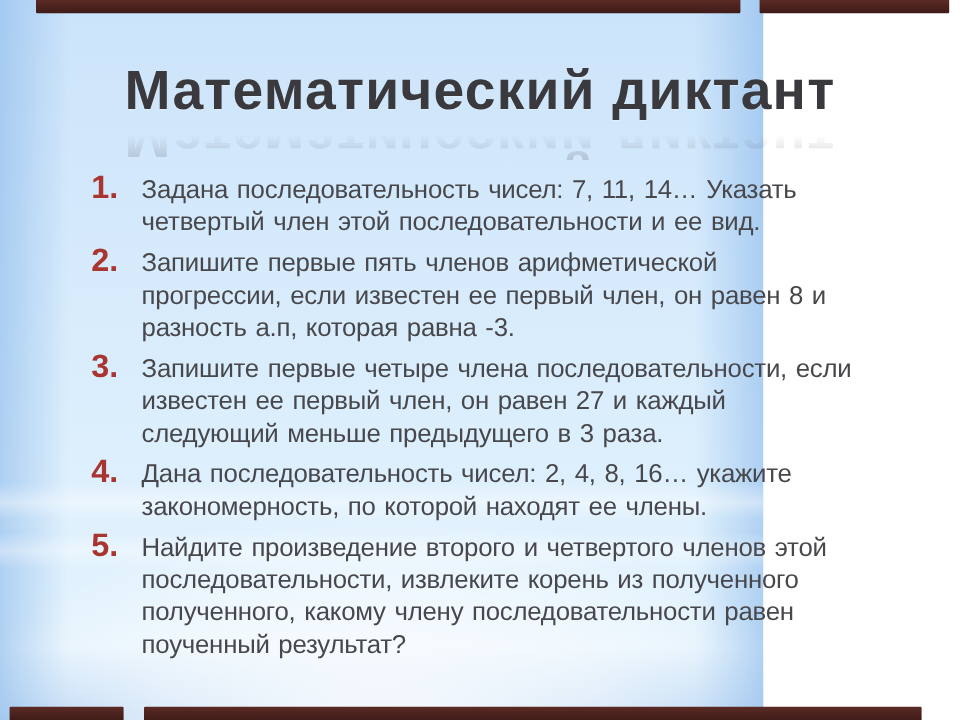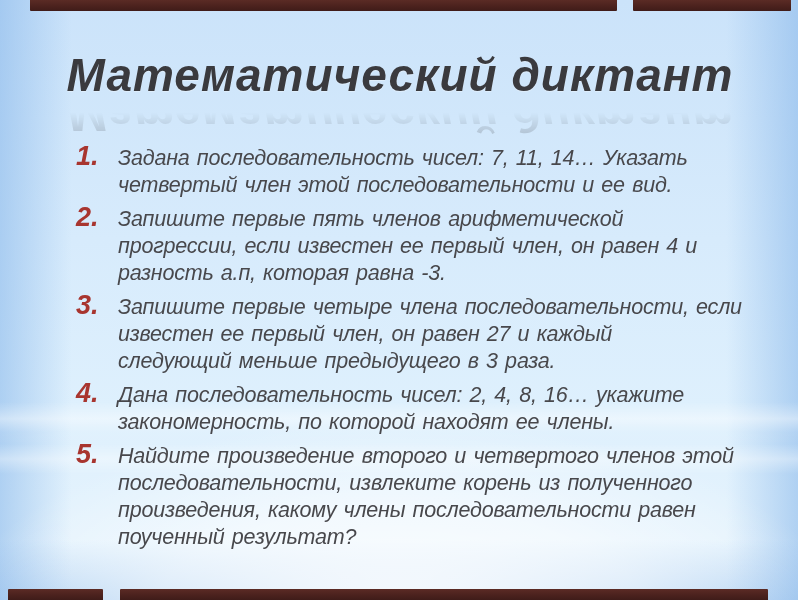--- a/index.html
+++ b/index.html
@@ -6,21 +6,21 @@
     margin: 0;
     padding: 0;
     width: 800px;
     height: 600px;
     overflow: hidden;
     font-family: "Liberation Sans", "DejaVu Sans", sans-serif;
   }
 
   .slide {
     position: relative;
-    width: 798px;
+    width: 636px;
     height: 600px;
     background:
       
       radial-gradient(90% 55% at 50% 104%, rgba(255,255,255,0.95) 0%, rgba(255,255,255,0.55) 35%, rgba(255,255,255,0) 62%),
       
       linear-gradient(to bottom,
         rgba(255,255,255,0) 67%,
         rgba(255,255,255,0.40) 69.8%,
         rgba(255,255,255,0.05) 72%,
         rgba(255,255,255,0) 74%,
@@ -31,21 +31,20 @@
         rgba(133,181,233,0.55) 0%,
         rgba(133,181,233,0) 9%,
         rgba(133,181,233,0) 91%,
         rgba(133,181,233,0.55) 100%),
       
       linear-gradient(to bottom,
         rgba(130,180,235,0) 90%,
         rgba(115,170,230,0.50) 100%),
       
       linear-gradient(to bottom, #cbe3fa 0%, #d7ebfc 40%, #def0fd 68%, #e7f4fd 100%);
-    font-style: italic;
   }
 
   
   .bar {
     position: absolute;
     height: 11px;
     border-radius: 1px;
     background: linear-gradient(to bottom, #5b2b25 0%, #4a211d 60%, #3f1c19 100%);
   }
   .bar.top-left     { top: 0;     left: 30px;  width: 587px; border-top-left-radius: 0; border-top-right-radius: 0; }
@@ -133,39 +132,39 @@
 
   <ul class="question-list">
     <li class="question-item">
       <span class="question-number">1.</span>
       <span class="question-text">Задана последовательность чисел: 7, 11, 14… Указать
 четвертый член этой последовательности и ее вид.</span>
     </li>
     <li class="question-item">
       <span class="question-number">2.</span>
       <span class="question-text">Запишите первые пять членов арифметической
-прогрессии, если известен ее первый член, он равен 4 и
+прогрессии, если известен ее первый член, он равен 8 и
 разность а.п, которая равна -3.</span>
     </li>
     <li class="question-item">
       <span class="question-number">3.</span>
       <span class="question-text">Запишите первые четыре члена последовательности, если
 известен ее первый член, он равен 27 и каждый
 следующий меньше предыдущего в 3 раза.</span>
     </li>
     <li class="question-item">
       <span class="question-number">4.</span>
       <span class="question-text">Дана последовательность чисел: 2, 4, 8, 16… укажите
 закономерность, по которой находят ее члены.</span>
     </li>
     <li class="question-item">
       <span class="question-number">5.</span>
       <span class="question-text">Найдите произведение второго и четвертого членов этой
 последовательности, извлеките корень из полученного
-произведения, какому члены последовательности равен
+полученного, какому члену последовательности равен
 поученный результат?</span>
     </li>
   </ul>
 
   <div class="bar bottom-left"></div>
   <div class="bar bottom-right"></div>
 
 </div>
 
 </body></html>

